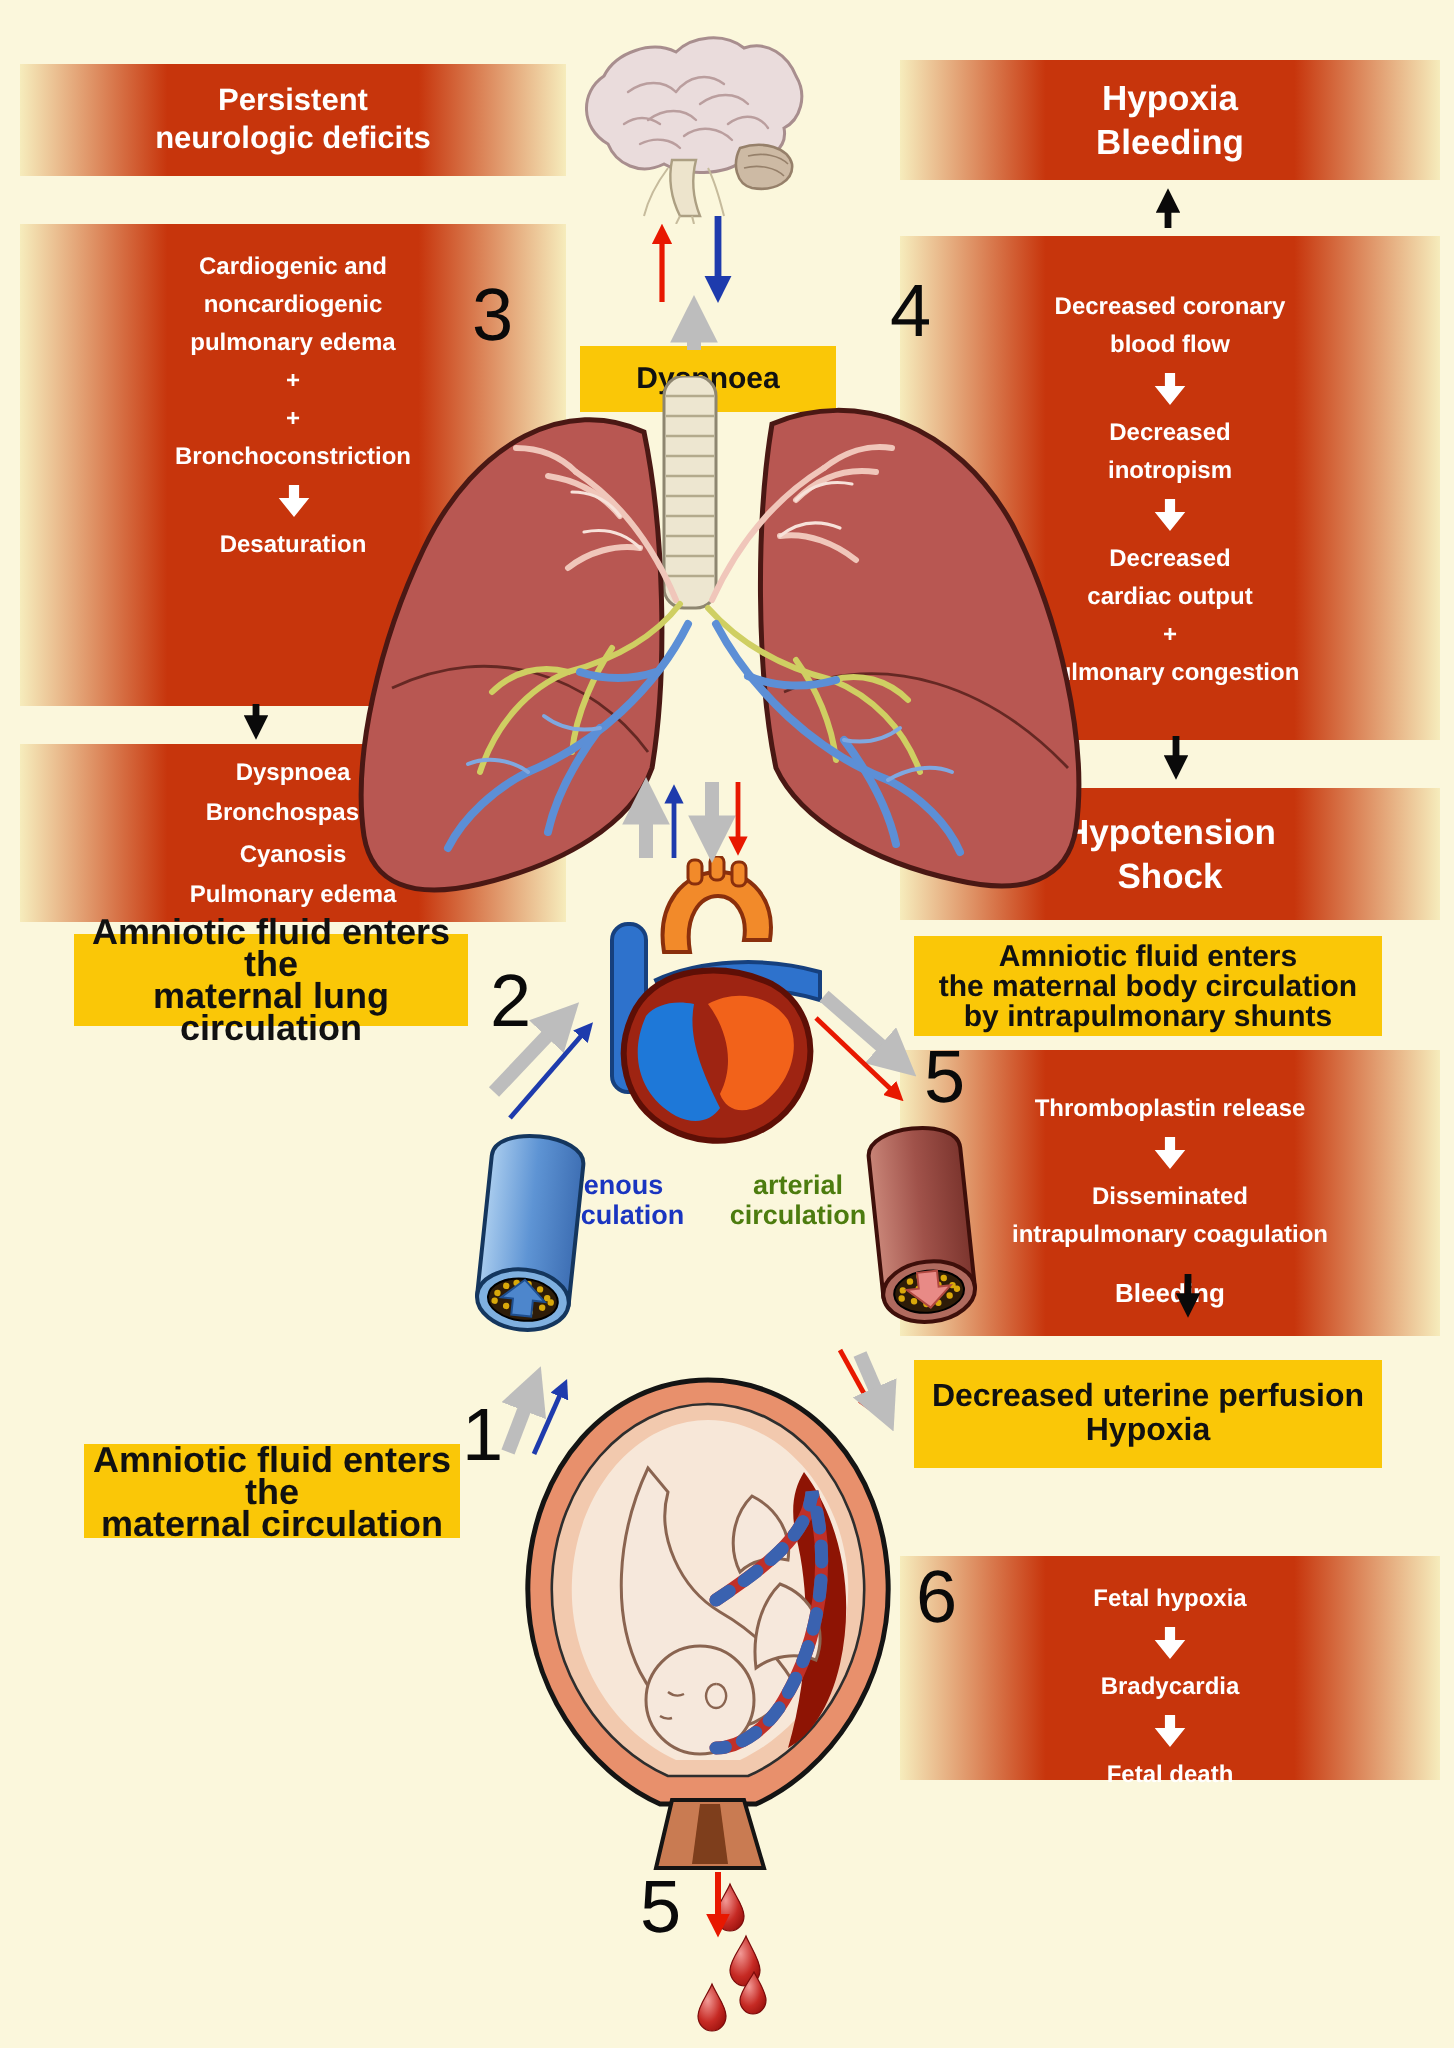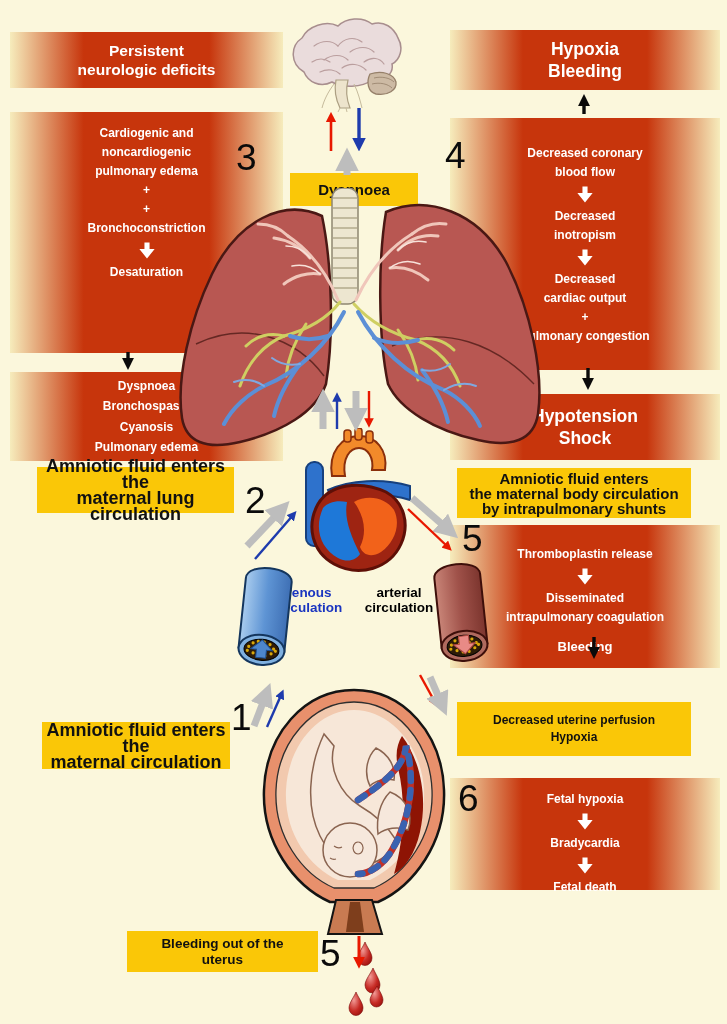--- a/index.html
+++ b/index.html
@@ -53,24 +53,20 @@
   <div class="ybox" style="left:37px;top:467px;width:197px;height:46px">
     <div>Amniotic fluid enters the</div>
     <div>maternal lung circulation</div>
   </div>
 
   <div class="ybox" style="left:42px;top:722px;width:188px;height:47px">
     <div>Amniotic fluid enters the</div>
     <div>maternal circulation</div>
   </div>
 
-  <div class="ybox" style="left:127px;top:931px;width:191px;height:41px;font-size:13.5px">
-    <div>Bleeding out of the</div>
-    <div>uterus</div>
-  </div>
 
   <div class="redbox center-v" style="left:450px;top:30px;width:270px;height:60px;font-size:17.5px;line-height:22px">
     <div>Hypoxia</div>
     <div>Bleeding</div>
   </div>
 
   <div class="redbox" style="left:450px;top:118px;width:270px;height:252px;padding-top:26px">
     <div>Decreased coronary</div>
     <div>blood flow</div>
     <svg class="wa" viewBox="0 0 22 22">
@@ -104,21 +100,21 @@
       <path d="M7.5 0 h7 v9 h7 L11 22 L0.5 9 h7 Z" fill="#FFFFFF"></path>
       </svg>
     <div>Disseminated</div>
     <div>intrapulmonary coagulation</div>
   </div>
 
   <div class="redbox center-v" style="left:450px;top:624px;width:270px;height:44px;font-size:13px">
     <div>Bleeding</div>
   </div>
 
-  <div class="ybox" style="left:457px;top:702px;width:234px;height:54px;font-size:12px;line-height:17px">
+  <div class="ybox" style="left:457px;top:680px;width:234px;height:54px;font-size:16px;line-height:17px">
     <div>Decreased uterine perfusion</div>
     <div>Hypoxia</div>
   </div>
 
   <div class="redbox" style="left:450px;top:778px;width:270px;height:112px;padding-top:12px">
     <div>Fetal hypoxia</div>
     <svg class="wa" viewBox="0 0 22 22">
       <path d="M7.5 0 h7 v9 h7 L11 22 L0.5 9 h7 Z" fill="#FFFFFF"></path>
       </svg>
     <div>Bradycardia</div>
@@ -129,21 +125,21 @@
   </div>
 
   <div class="ybox" style="left:290px;top:173px;width:128px;height:33px;font-size:15px">
     <div>Dyspnoea</div>
   </div>
 
   <div class="lbl" style="left:266px;top:585px;width:84px;color:#1A35C0">
     <div>venous</div>
     <div>circulation</div>
   </div>
-  <div class="lbl" style="left:357px;top:585px;width:84px;color:#000000">
+  <div class="lbl" style="left:357px;top:585px;width:84px;color:#4d7c0f">
     <div>arterial</div>
     <div>circulation</div>
   </div>
 
   <div class="num" style="left:236px;top:139px">3</div>
   <div class="num" style="left:445px;top:137px">4</div>
   <div class="num" style="left:245px;top:482px">2</div>
   <div class="num" style="left:462px;top:520px">5</div>
   <div class="num" style="left:231px;top:699px">1</div>
   <div class="num" style="left:458px;top:780px">6</div>

